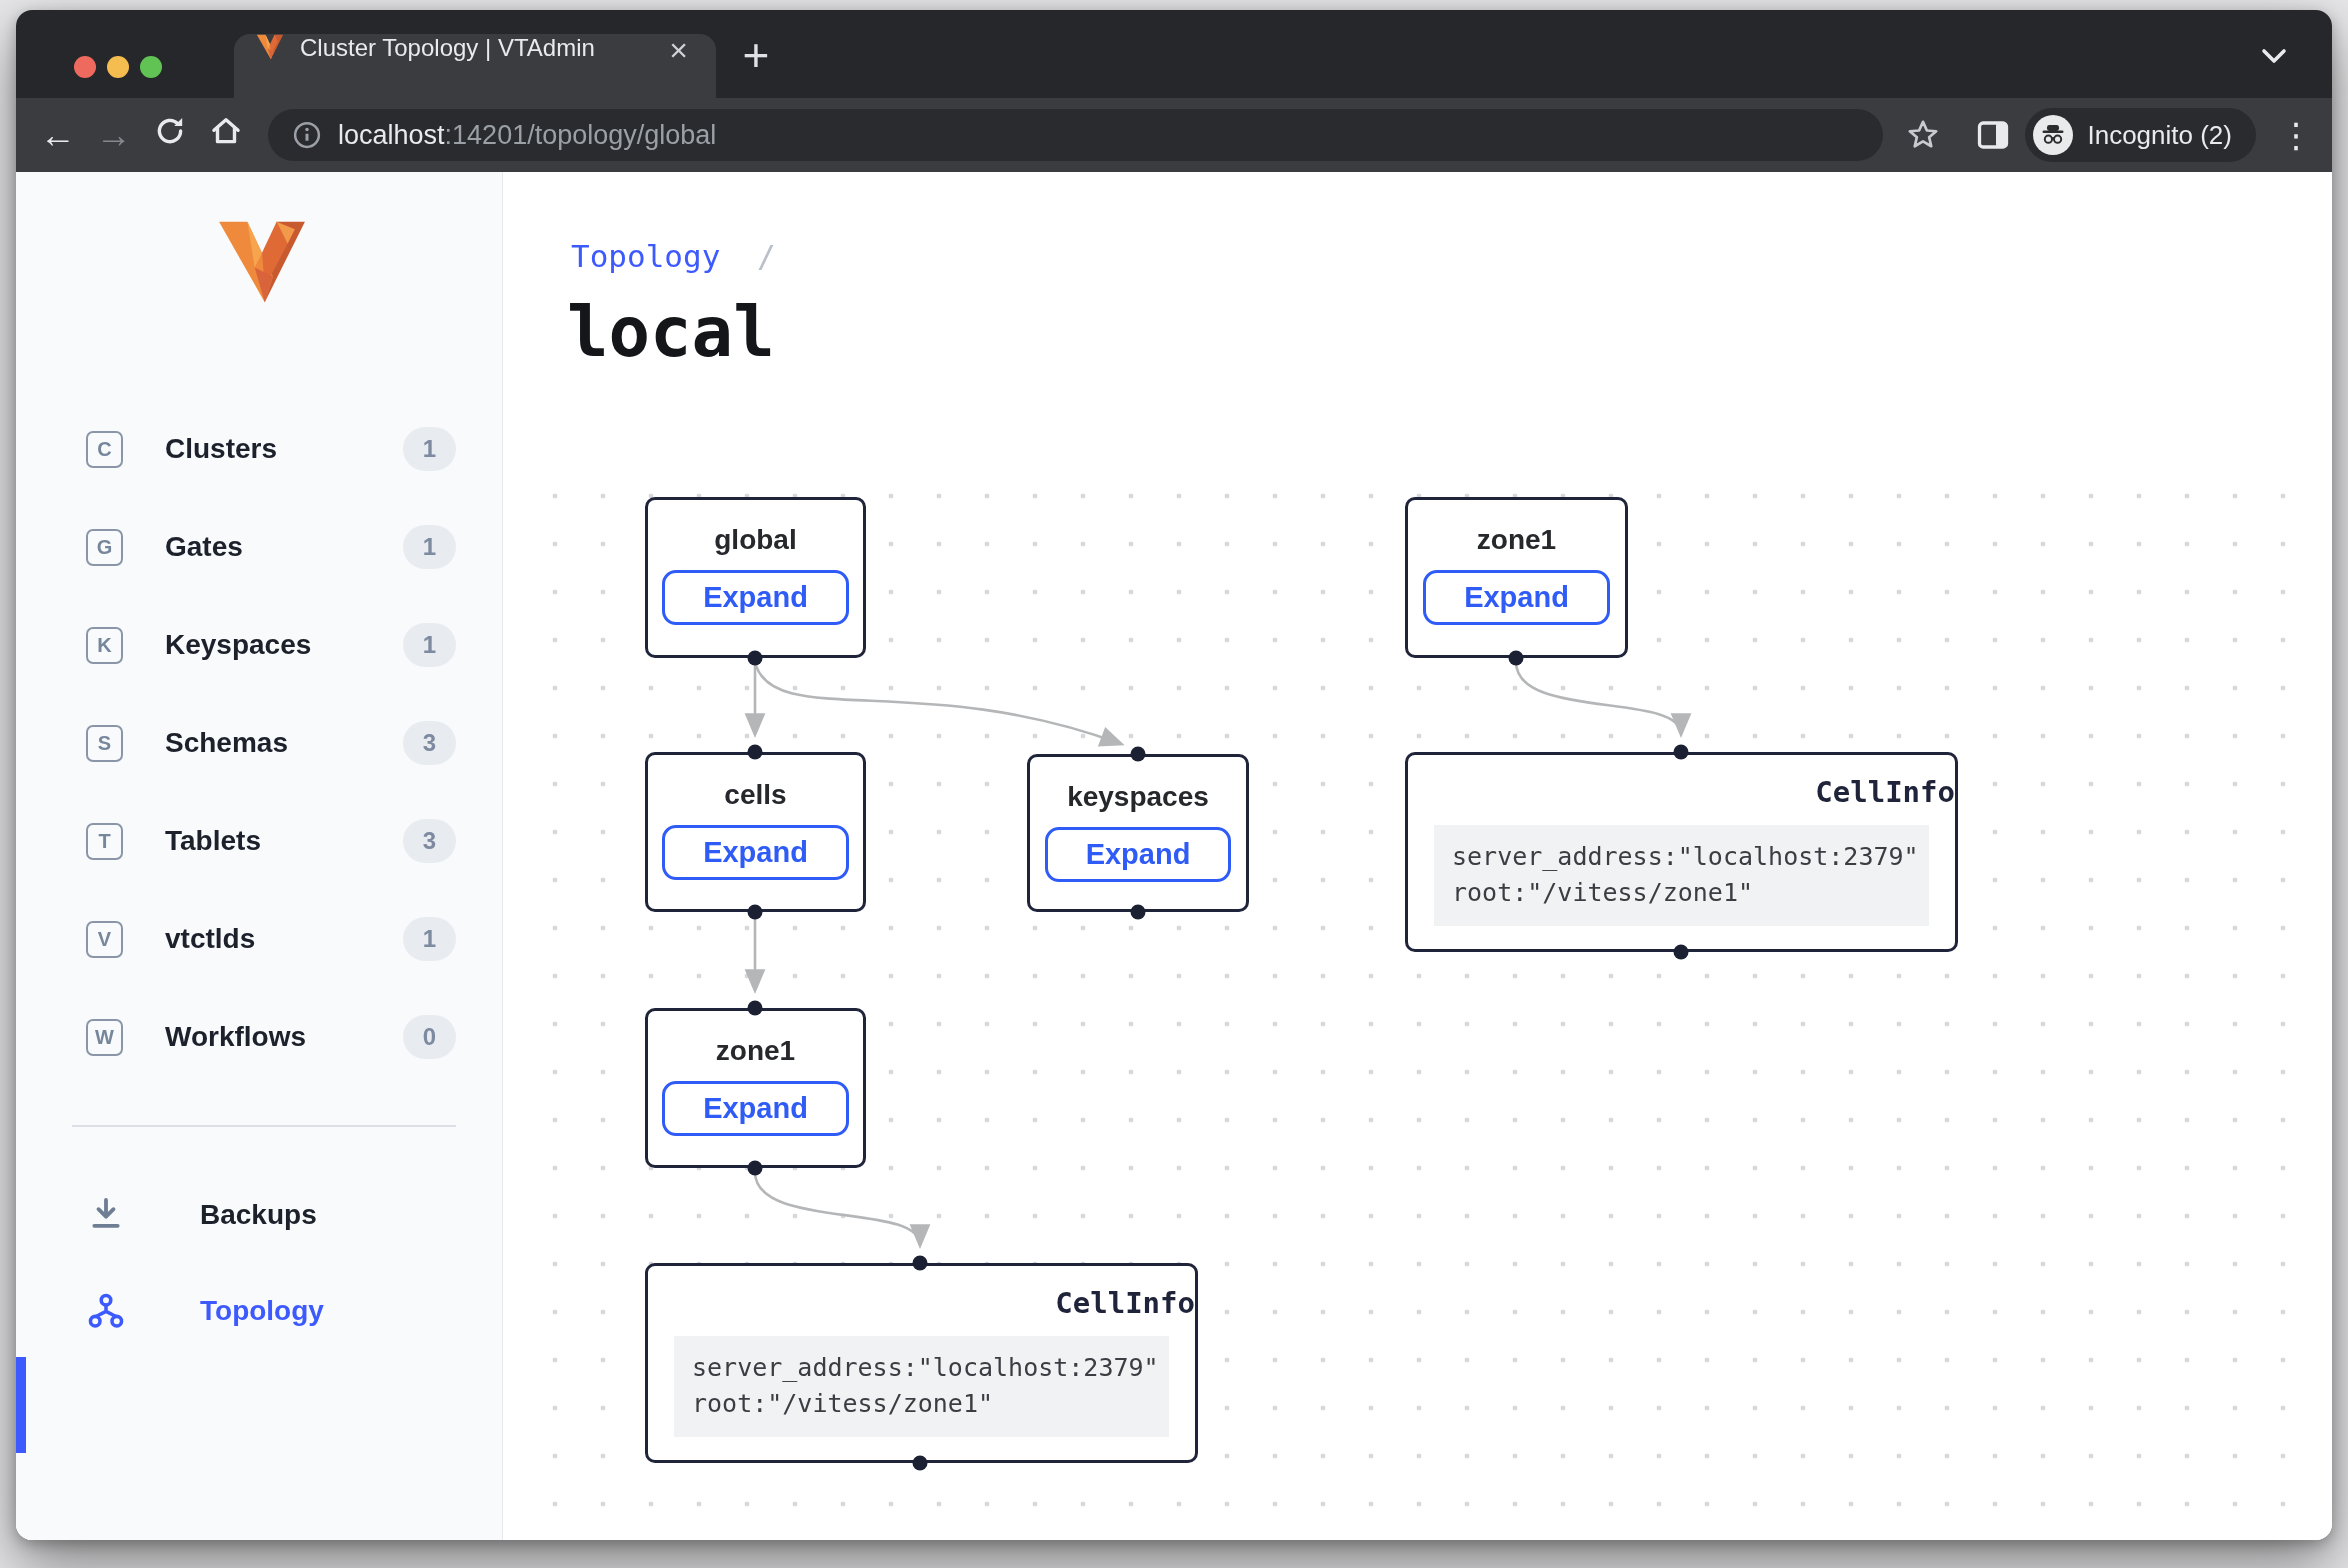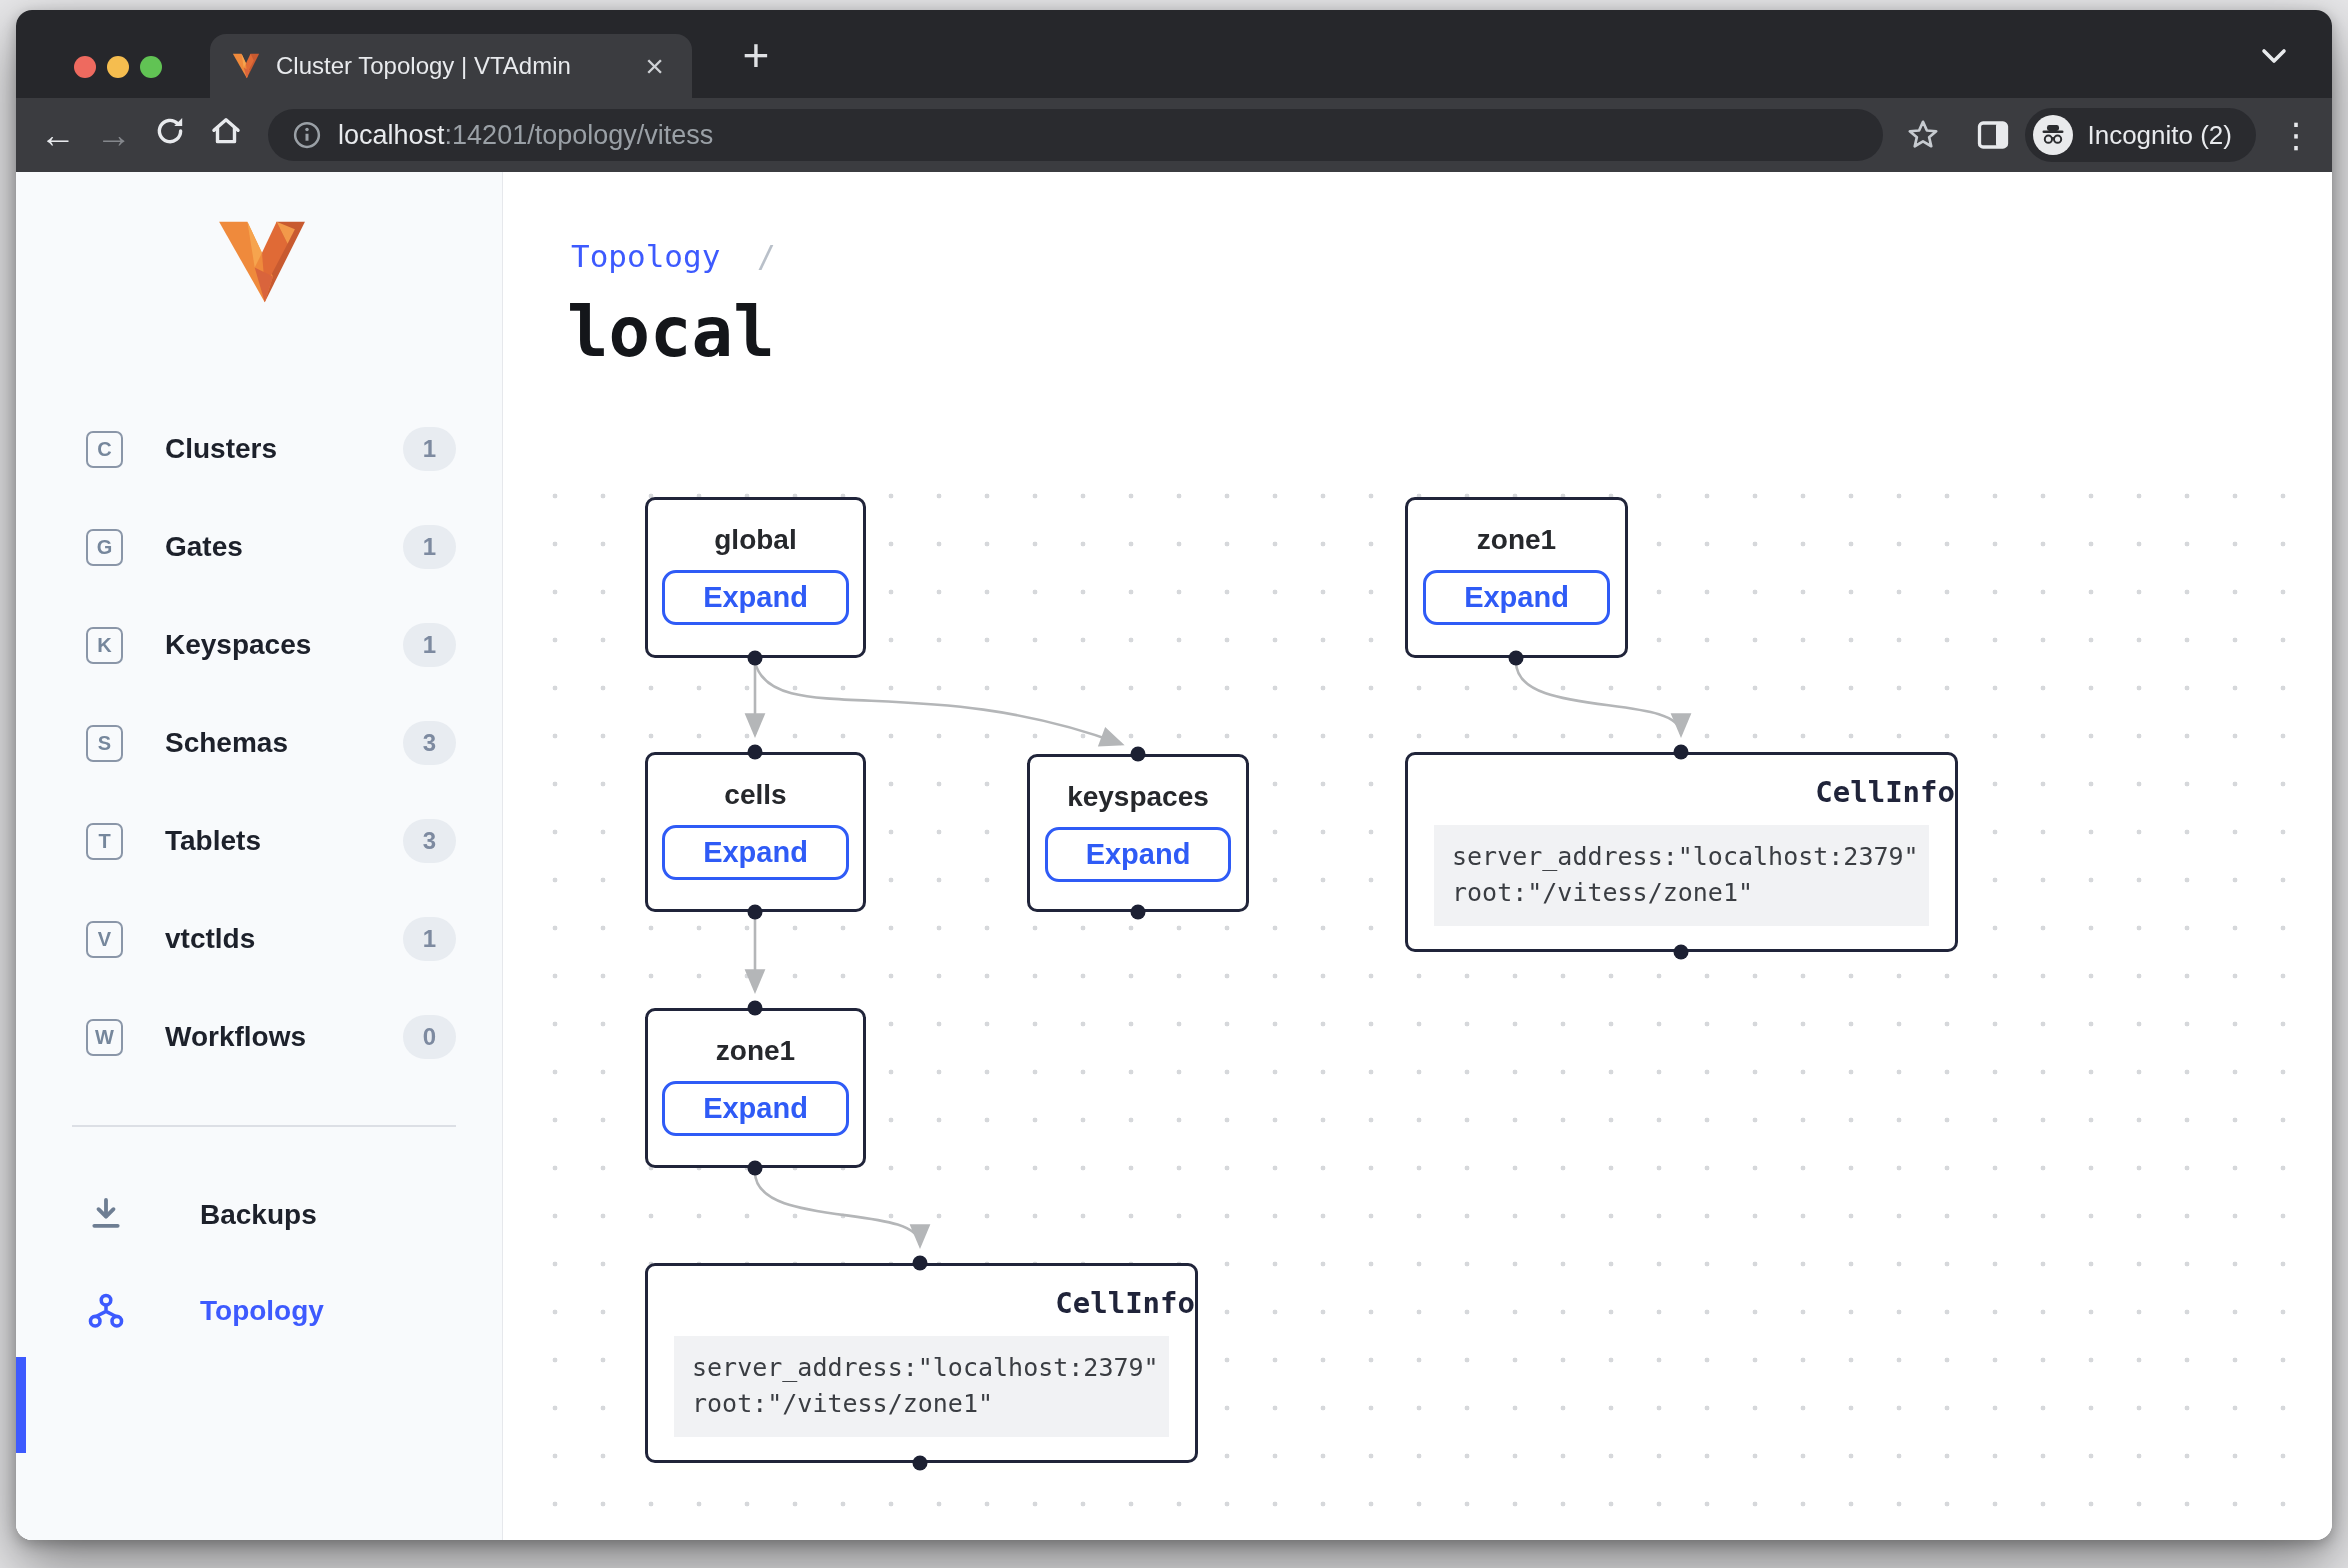--- a/index.html
+++ b/index.html
@@ -8,22 +8,22 @@
 
   
   .window { position:absolute; left:16px; top:10px; width:2316px; height:1530px;
             border-radius:16px; overflow:hidden; background:#fff;
             box-shadow:0 24px 60px rgba(0,0,0,.45), 0 4px 14px rgba(0,0,0,.25); }
 
   
   .tabstrip { position:absolute; left:0; top:0; width:100%; height:88px; background:#26272b; }
   .traffic { position:absolute; top:46px; width:22px; height:22px; border-radius:50%; }
   .t-red{ left:58px; background:#ee6a5f; } .t-yellow{ left:91px; background:#f5bd4f; } .t-green{ left:124px; background:#61c354; }
-  .tab { position:absolute; left:194px; bottom:0; width:482px; height:64px; background:#3b3c40;
-         border-radius:16px 16px 0 0; display:flex; align-items:center; padding:0 22px; }
+  .tab { position:absolute; left:218px; bottom:0; width:482px; height:64px; background:#3b3c40;
+         border-radius:16px 16px 0 0; display:flex; align-items:flex-start; padding:0 22px; }
   .tab-title { color:#e8eaed; font-size:24px; margin-left:16px; white-space:nowrap; flex:1; }
   .tab-close { color:#cfd2d6; font-size:32px; line-height:1; padding:0 6px; }
   .newtab { position:absolute; left:712px; top:18px; color:#dfe1e4; font-size:46px; font-weight:300; width:56px; text-align:center; }
   .strip-chevron { position:absolute; right:40px; top:34px; }
 
   
   .toolbar { position:absolute; left:0; top:88px; width:100%; height:74px; background:#3b3c40;
              display:flex; align-items:center; }
   .nav-glyph { font-size:36px; color:#e8eaed; width:56px; text-align:center; flex:0 0 auto; }
   .nav-glyph.dim { color:#84878c; }
@@ -135,21 +135,21 @@
         <path d="M6 10v9.5h12V10" class="stroke" stroke="#e8eaed" stroke-width="2.4"></path>
       </svg>
     </div>
 
     <div class="urlbar">
       <svg width="30" height="30" viewBox="0 0 24 24">
         <circle cx="12" cy="12" r="9.5" class="stroke" stroke="#9aa0a6" stroke-width="2"></circle>
         <line x1="12" y1="11" x2="12" y2="16.5" stroke="#9aa0a6" stroke-width="2.4"></line>
         <circle cx="12" cy="7.6" r="1.4" fill="#9aa0a6"></circle>
       </svg>
-      <span class="url-text"><span class="url-host">localhost</span><span class="url-rest">:14201/topology/vitess</span></span>
+      <span class="url-text"><span class="url-host">localhost</span><span class="url-rest">:14201/topology/global</span></span>
     </div>
 
     <svg width="36" height="36" viewBox="0 0 24 24">
       <path d="M12 3.2 14.6 9l6.2.5-4.7 4 1.4 6-5.5-3.2L6.5 19.5l1.4-6-4.7-4L9.4 9z" class="stroke" stroke="#c7cbd0" stroke-width="1.8"></path>
     </svg>
     <svg width="36" height="36" viewBox="0 0 24 24" style="margin-left:34px;">
       <rect x="3" y="4" width="18" height="16" rx="2.4" class="stroke" stroke="#e8eaed" stroke-width="2.2"></rect>
       <rect x="14" y="4" width="7" height="16" rx="2" fill="#e8eaed"></rect>
     </svg>
 

